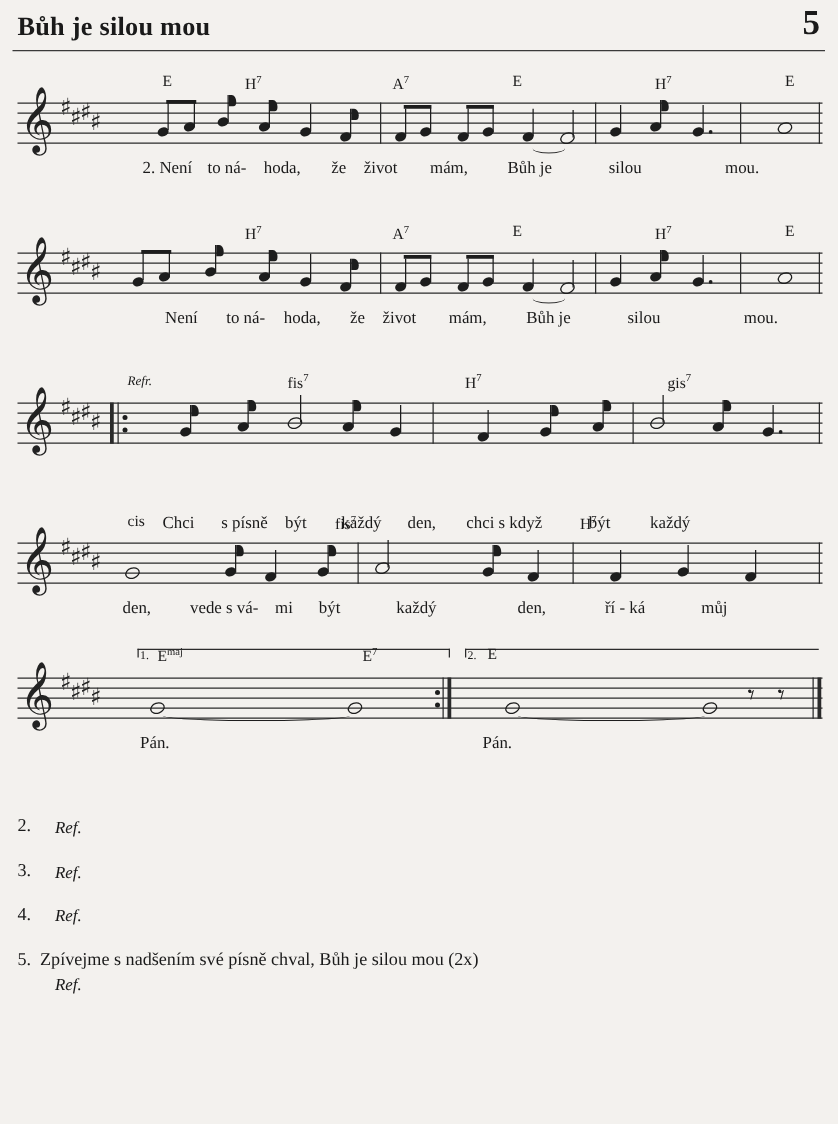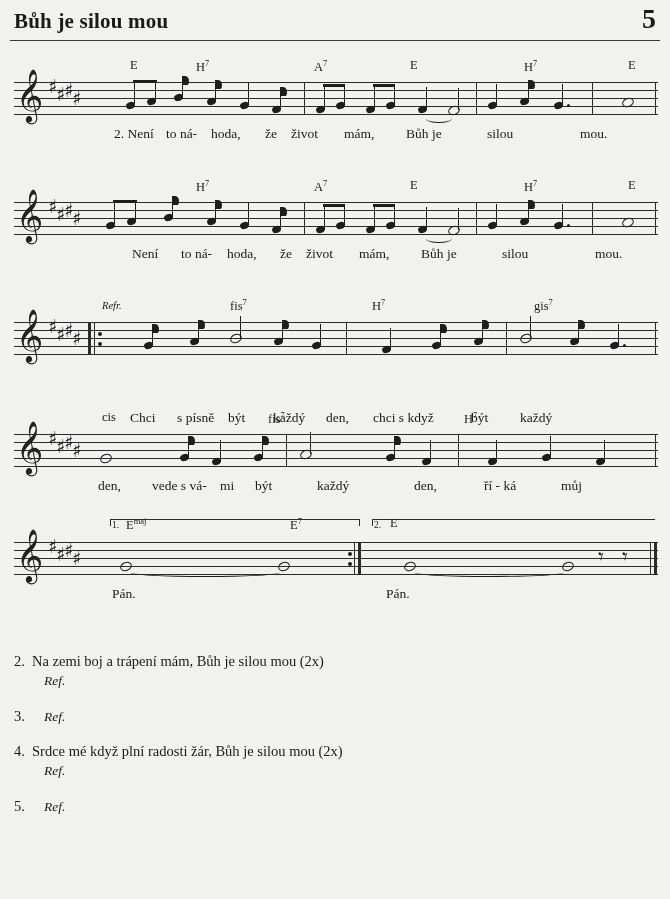--- a/index.html
+++ b/index.html
@@ -609,34 +609,33 @@
     <div class="lyrics" style="top:68px;">
       <span style="left:98px;">Pán.</span>
       <span style="left:372px;">Pán.</span>
     </div>
   </div>
 
   <div class="verses">
 
     <div class="verse">
       <span class="vnum">2.</span>
-      <span class="vtext">Na zemi boj a trápení mám, Bůh je silou mou  (2x)</span>
       <span class="vref">Ref.</span>
     </div>
 
     <div class="verse">
       <span class="vnum">3.</span>
       <span class="vref">Ref.</span>
     </div>
 
     <div class="verse">
       <span class="vnum">4.</span>
-      <span class="vtext">Srdce mé když plní radosti žár, Bůh je silou mou  (2x)</span>
       <span class="vref">Ref.</span>
     </div>
 
     <div class="verse">
       <span class="vnum">5.</span>
+      <span class="vtext">Zpívejme s nadšením své písně chval, Bůh je silou mou  (2x)</span>
       <span class="vref">Ref.</span>
     </div>
 
   </div>
 </div>
 
 </body></html>

